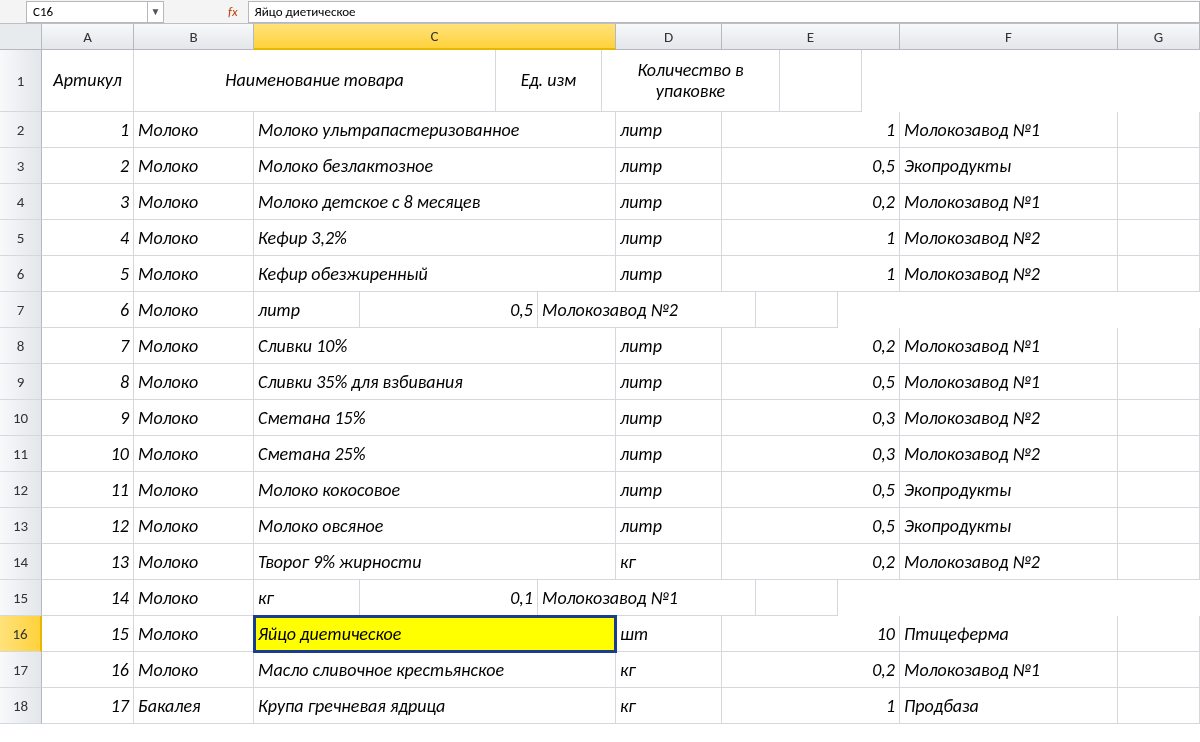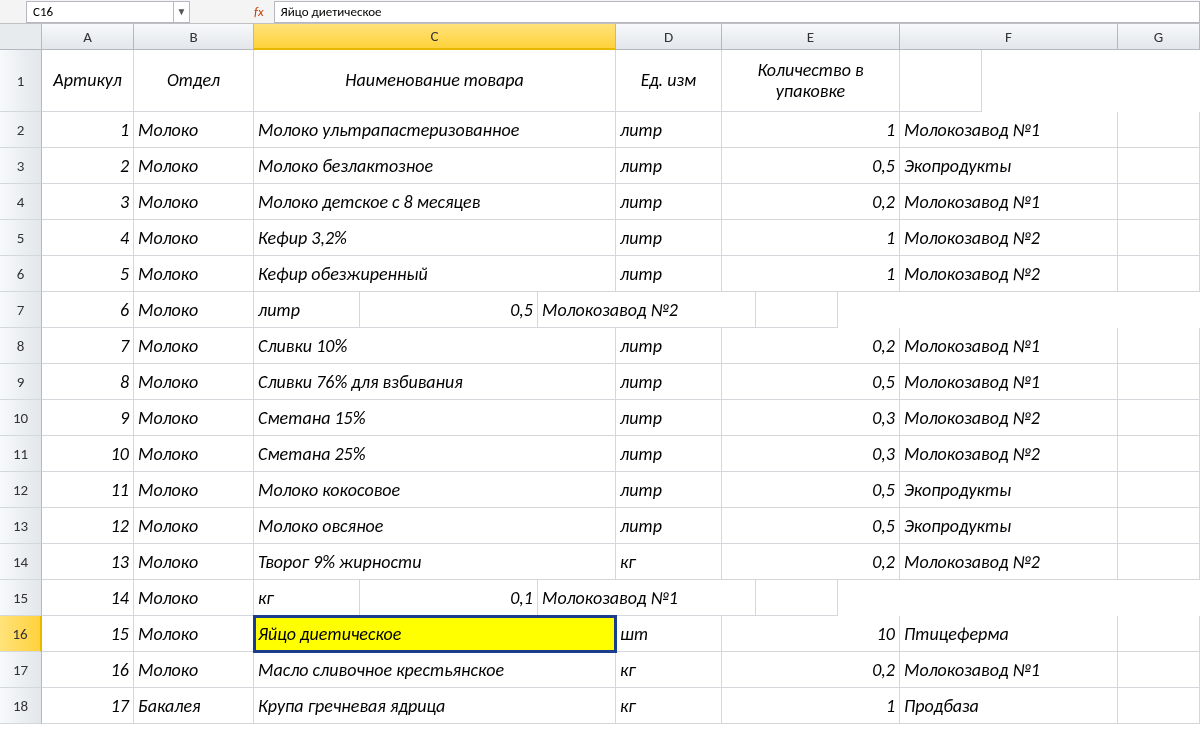--- a/index.html
+++ b/index.html
@@ -17,21 +17,21 @@
     
     .formula-bar {
       display: flex;
       align-items: center;
       height: 24px;
       background: #f4f4f4;
       border-bottom: 1px solid #c0c0c0;
       font-size: 13px;
     }
     .name-box {
-      width: 164px;
+      width: 138px;
       height: 22px;
       background: #fff;
       border: 1px solid #b5b8bf;
       display: flex;
       align-items: center;
       margin-left: 26px;
       position: relative;
     }
     .name-box-text {
       padding-left: 6px;
@@ -227,21 +227,20 @@
         <div class="col-header col-B">B</div>
         <div class="col-header col-C selected">C</div>
         <div class="col-header col-D">D</div>
         <div class="col-header col-E">E</div>
         <div class="col-header col-F">F</div>
         <div class="col-header col-G">G</div>
       </div>
     <div class="cells-area" id="cells-area">
         <div class="cell-row">
           <div class="cell col-A rh-1 header-row">Артикул</div>
-          <div class="cell col-B rh-1 header-row">Отдел</div>
           <div class="cell col-C rh-1 header-row">Наименование товара</div>
           <div class="cell col-D rh-1 header-row">Ед. изм</div>
           <div class="cell col-E rh-1 header-row">Количество в упаковке</div>
           <div class="cell col-G rh-1 header-row"></div>
         </div>
         <div class="cell-row">
           <div class="cell col-A rh-n num">1</div>
           <div class="cell col-B rh-n">Молоко</div>
           <div class="cell col-C rh-n">Молоко ультрапастеризованное</div>
           <div class="cell col-D rh-n">литр</div>
@@ -298,21 +297,21 @@
           <div class="cell col-B rh-n">Молоко</div>
           <div class="cell col-C rh-n">Сливки 10%</div>
           <div class="cell col-D rh-n">литр</div>
           <div class="cell col-E rh-n num">0,2</div>
           <div class="cell col-F rh-n">Молокозавод №1</div>
           <div class="cell col-G rh-n"></div>
         </div>
         <div class="cell-row">
           <div class="cell col-A rh-n num">8</div>
           <div class="cell col-B rh-n">Молоко</div>
-          <div class="cell col-C rh-n">Сливки 76% для взбивания</div>
+          <div class="cell col-C rh-n">Сливки 35% для взбивания</div>
           <div class="cell col-D rh-n">литр</div>
           <div class="cell col-E rh-n num">0,5</div>
           <div class="cell col-F rh-n">Молокозавод №1</div>
           <div class="cell col-G rh-n"></div>
         </div>
         <div class="cell-row">
           <div class="cell col-A rh-n num">9</div>
           <div class="cell col-B rh-n">Молоко</div>
           <div class="cell col-C rh-n">Сметана 15%</div>
           <div class="cell col-D rh-n">литр</div>

